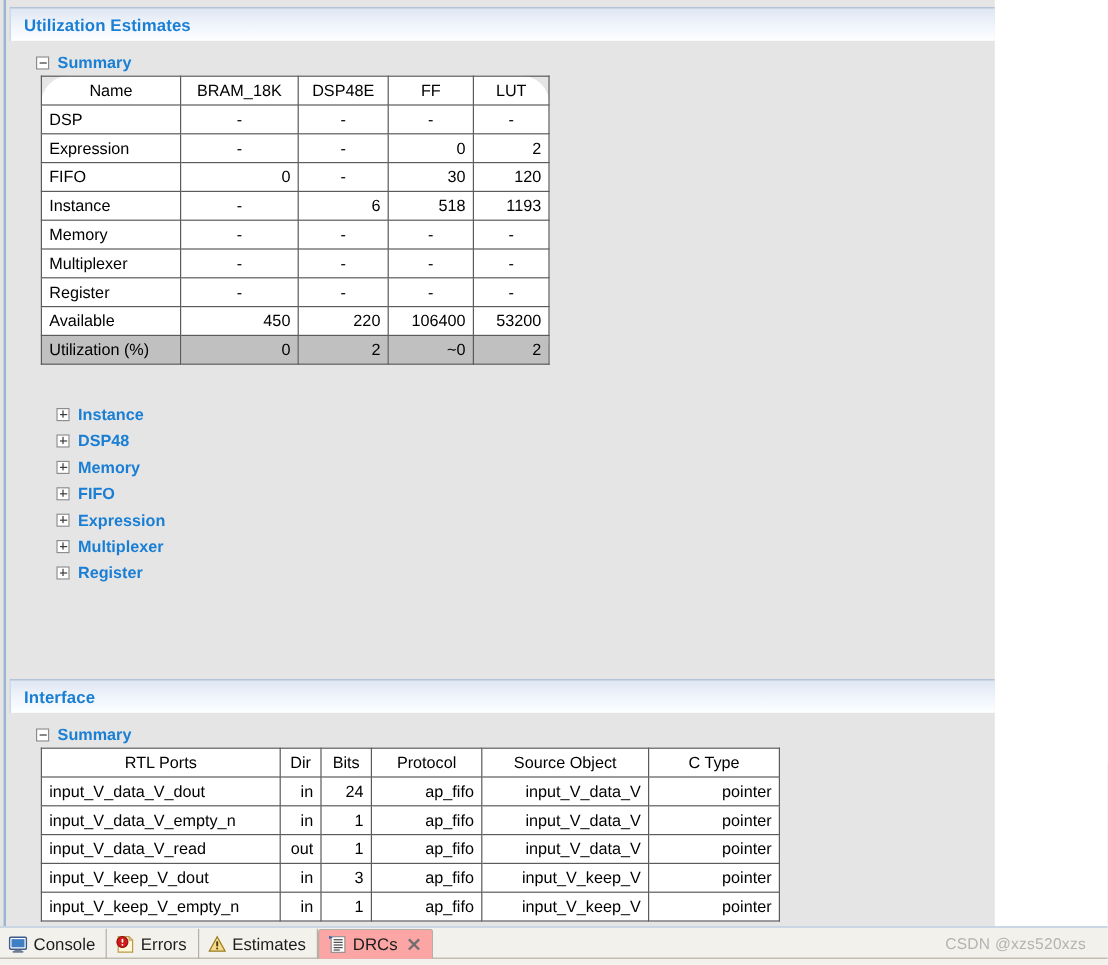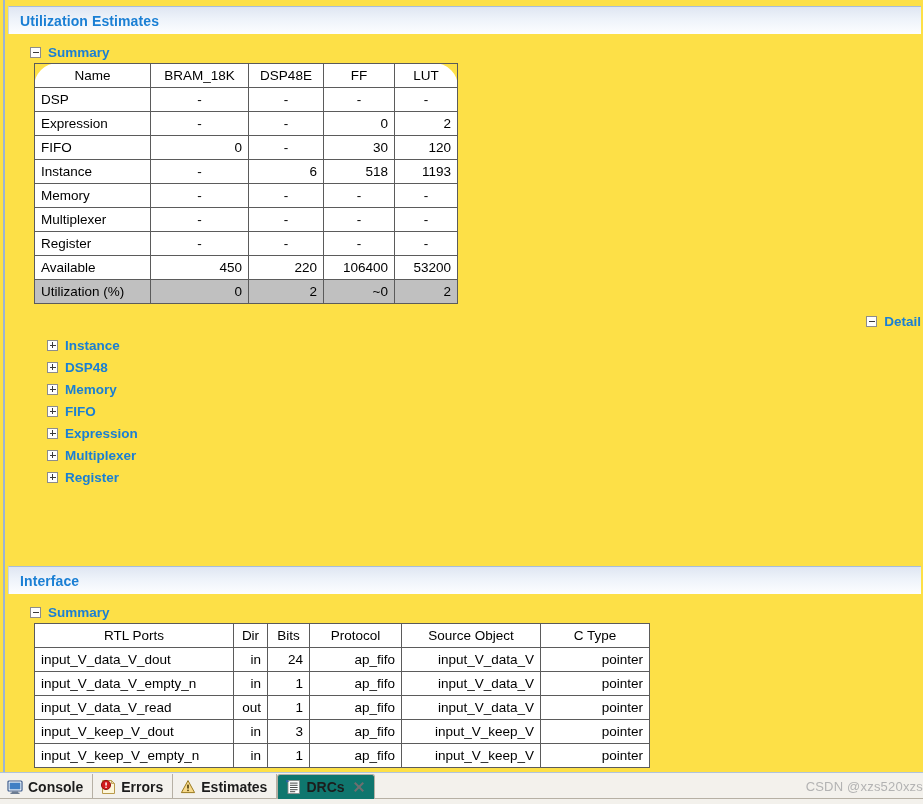--- a/index.html
+++ b/index.html
@@ -16,24 +16,24 @@
     color: #000000;
     overflow: hidden;
     position: relative;
   }
 
   
   #report-viewport {
     position: absolute;
     left: 0;
     top: 0;
-    width: 923px;
+    width: 829px;
     height: 772px;
     overflow: hidden;
-    background: #fde047;
+    background: #e5e5e5;
   }
 
   
   #left-rail {
     position: absolute;
     left: 3px;
     top: 0;
     width: 2px;
     height: 772px;
     background: #9cb4d4;
@@ -178,35 +178,35 @@
     padding: 0 9px 0 7px;
     box-sizing: border-box;
     font-size: 14px;
     color: #1c1c1c;
     border-right: 1px solid #b6b0a4;
     white-space: nowrap;
     cursor: default;
     background: transparent;
   }
   .view-tab.active {
-    background: #0f766e;
+    background: #fca5a5;
     border: 1px solid #b6b0a4;
     border-bottom: none;
     border-top-left-radius: 3px;
     border-top-right-radius: 3px;
     margin-top: 14px;
   }
   .view-tab .tab-icon {
     width: 16px;
     height: 16px;
     margin-right: 5px;
     flex: 0 0 auto;
     position: relative;
   }
-  .view-tab .tab-label { line-height: 1; font-weight: bold; }
+  .view-tab .tab-label { line-height: 1; }
   .tab-close {
     margin-left: 8px;
     width: 12px;
     height: 12px;
     position: relative;
     flex: 0 0 auto;
   }
   .tab-close::before,
   .tab-close::after {
     content: "";
@@ -224,21 +224,21 @@
     position: absolute;
     left: 0;
     top: 25px;
     width: 923px;
     height: 1px;
     background: #b6b0a4;
   }
 
   #watermark {
     position: absolute;
-    right: 0;
+    right: 18px;
     top: 779px;
     font-size: 13px;
     color: #b3b3b3;
     font-family: "Liberation Sans", sans-serif;
     white-space: nowrap;
     letter-spacing: 0.2px;
   }
 </style>
 </head>
 <body>

